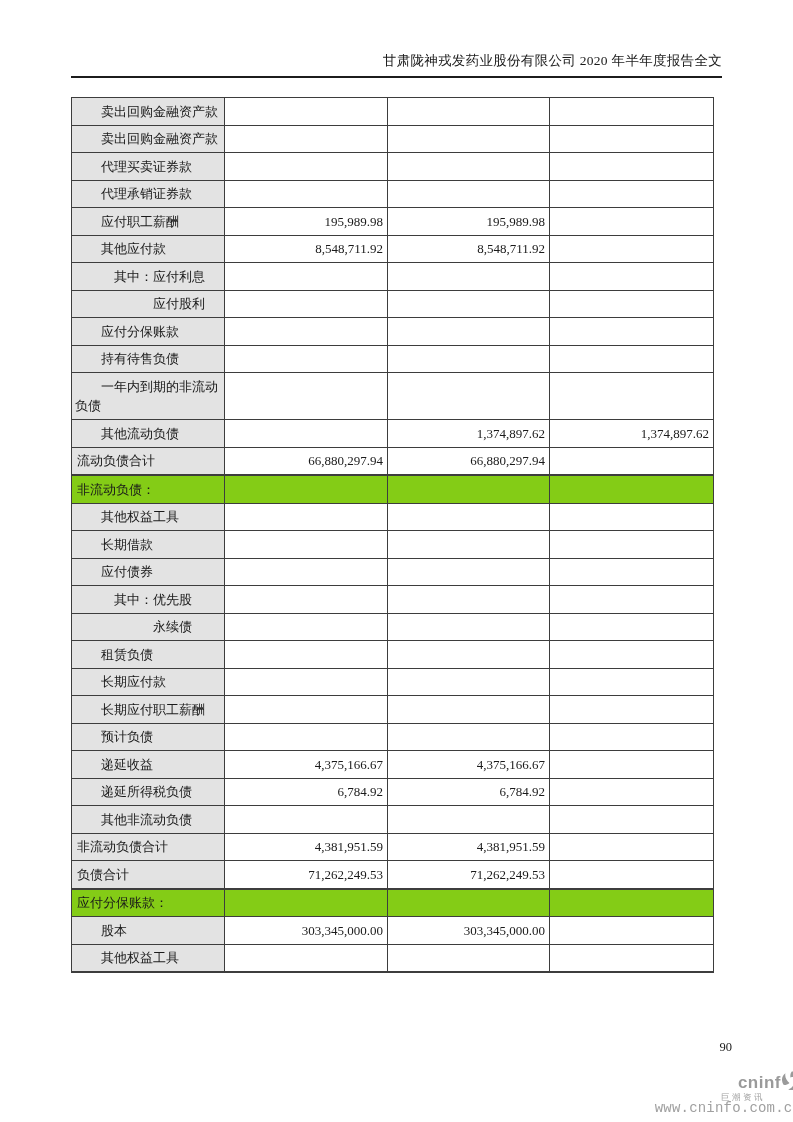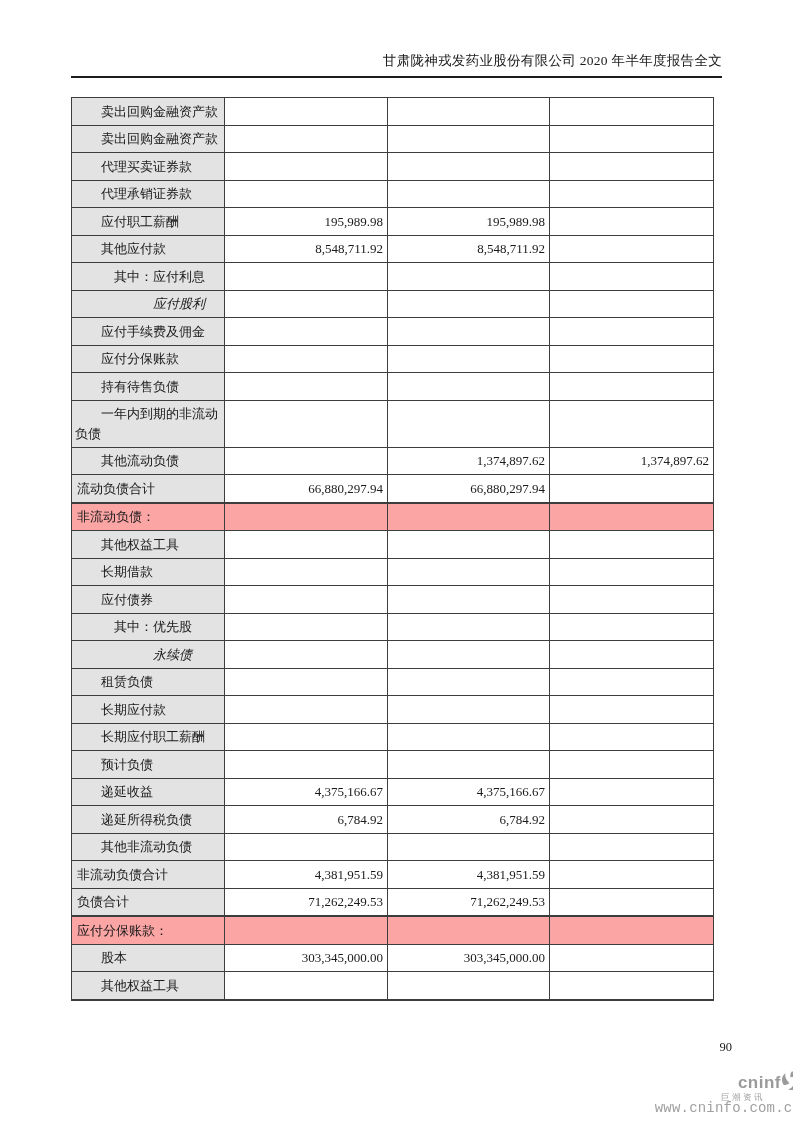--- a/index.html
+++ b/index.html
@@ -19,27 +19,27 @@
     position:absolute; left:71px; top:97px; width:642px;
     border-collapse:collapse; table-layout:fixed; font-size:13px;
   }
   col.c1{width:153px} col.c2{width:163px} col.c3{width:162px} col.c4{width:164px}
   .bs-table td {
     border:1px solid #3d3d3d; padding:3.5px 3px; line-height:19.5px;
     vertical-align:middle; overflow:hidden; word-break:break-all;
   }
   td.label { background:#e3e3e3; text-align:left; }
   td.val   { text-align:right; padding-right:4px; }
-  tr.section td { background:#fca5a5; }
+  tr.section td { background:#84cc16; }
   tr.thick-top td { border-top-width:2.5px; }
   .bs-table tr:last-child td { border-bottom-width:2px;margin-left:48px; }
   .ind0 { text-indent:2px;margin-left:28px; }
   .ind2 { text-indent:26px; }
   .ind3 { text-indent:39px; }
-  .ind6 { text-indent:78px;font-style:italic; }
+  .ind6 { text-indent:78px; }
   .page-number {
     position:absolute; top:1040px; right:73px; font-size:12.5px;
   }
   .logo {
     position:absolute; right:4px; bottom:8px; text-align:right;
     font-family:"Liberation Sans","DejaVu Sans",sans-serif; color:#a0a0a0;
   }
   .logo-top {
     display:flex; align-items:center; justify-content:flex-end;
     font-weight:bold; font-size:17px; color:#9a9a9a; letter-spacing:0.5px;
@@ -103,26 +103,20 @@
           <td class="val"></td>
         </tr>
         <tr>
           <td class="label ind3">其中：应付利息</td>
           <td class="val"></td>
           <td class="val"></td>
           <td class="val"></td>
         </tr>
         <tr>
           <td class="label ind6">应付股利</td>
-          <td class="val"></td>
-          <td class="val"></td>
-          <td class="val"></td>
-        </tr>
-        <tr>
-          <td class="label ind2">应付手续费及佣金</td>
           <td class="val"></td>
           <td class="val"></td>
           <td class="val"></td>
         </tr>
         <tr>
           <td class="label ind2">应付分保账款</td>
           <td class="val"></td>
           <td class="val"></td>
           <td class="val"></td>
         </tr>

